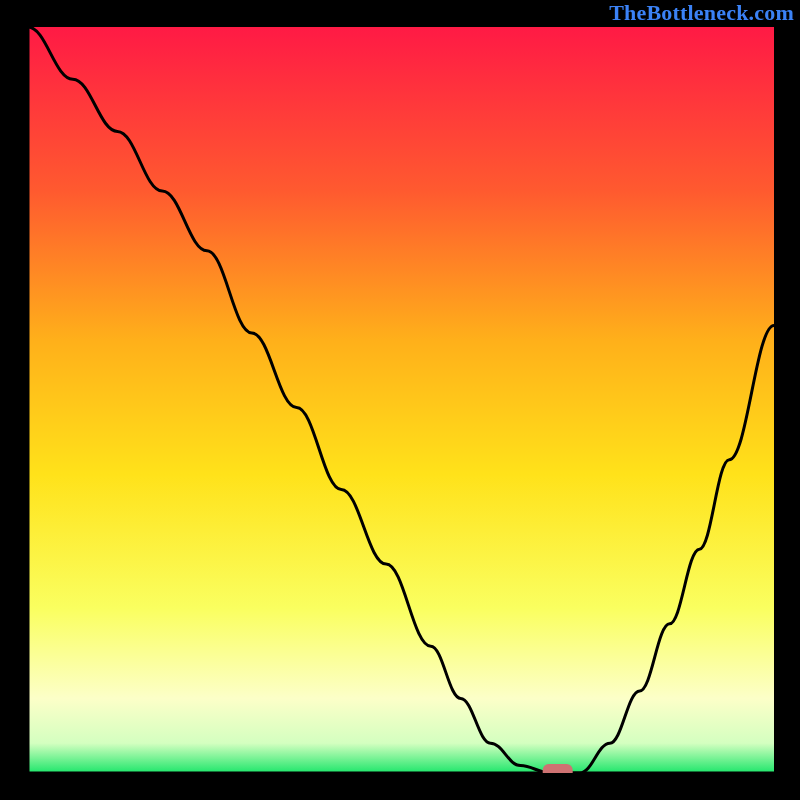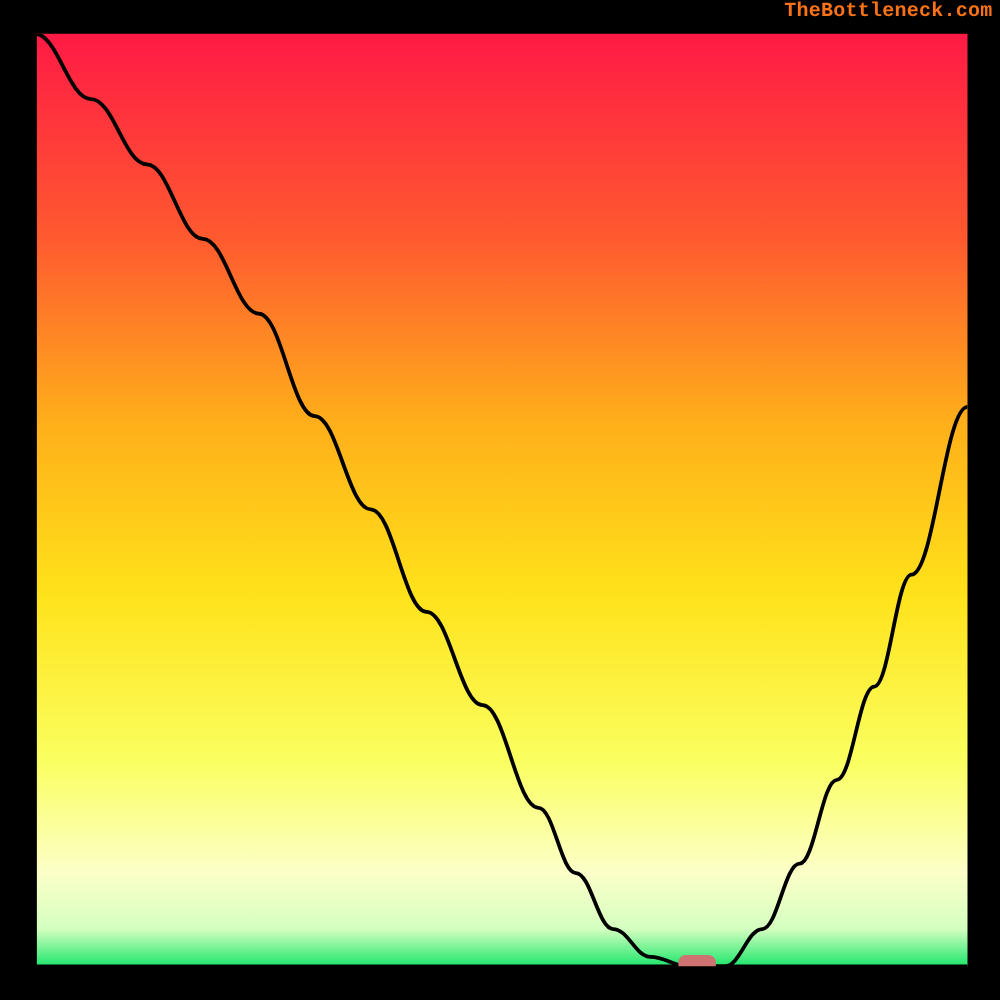--- a/index.html
+++ b/index.html
@@ -13,24 +13,24 @@
   .stage {
     position: relative;
     width: 800px;
     height: 800px;
     background: #000000;
   }
   .watermark {
     position: absolute;
     top: 0;
     right: 6px;
-    font-family: Liberation Mono, monospace;
-    font-size: 16px;
+    font-family: Liberation Serif, serif;
+    font-size: 22px;
     font-weight: 600;
-    color: #f97316;
+    color: #3b82f6;
     letter-spacing: 0.2px;
     user-select: none;
   }
   svg {
     position: absolute;
     left: 0;
     top: 0;
   }
   .curve {
     fill: none;

